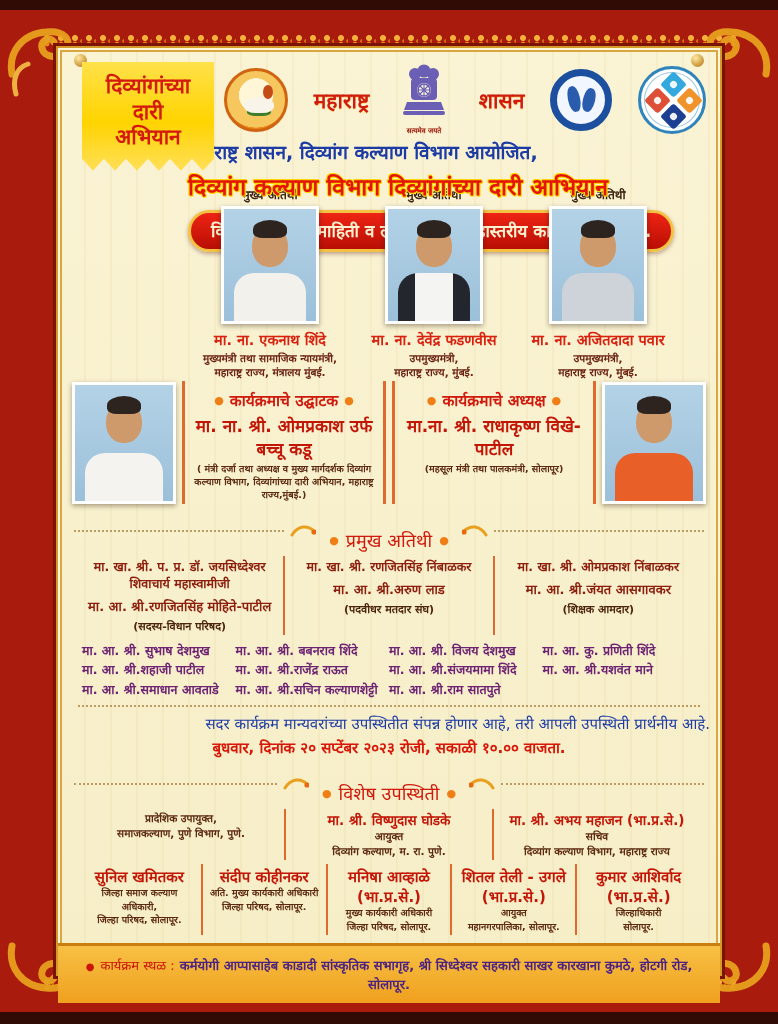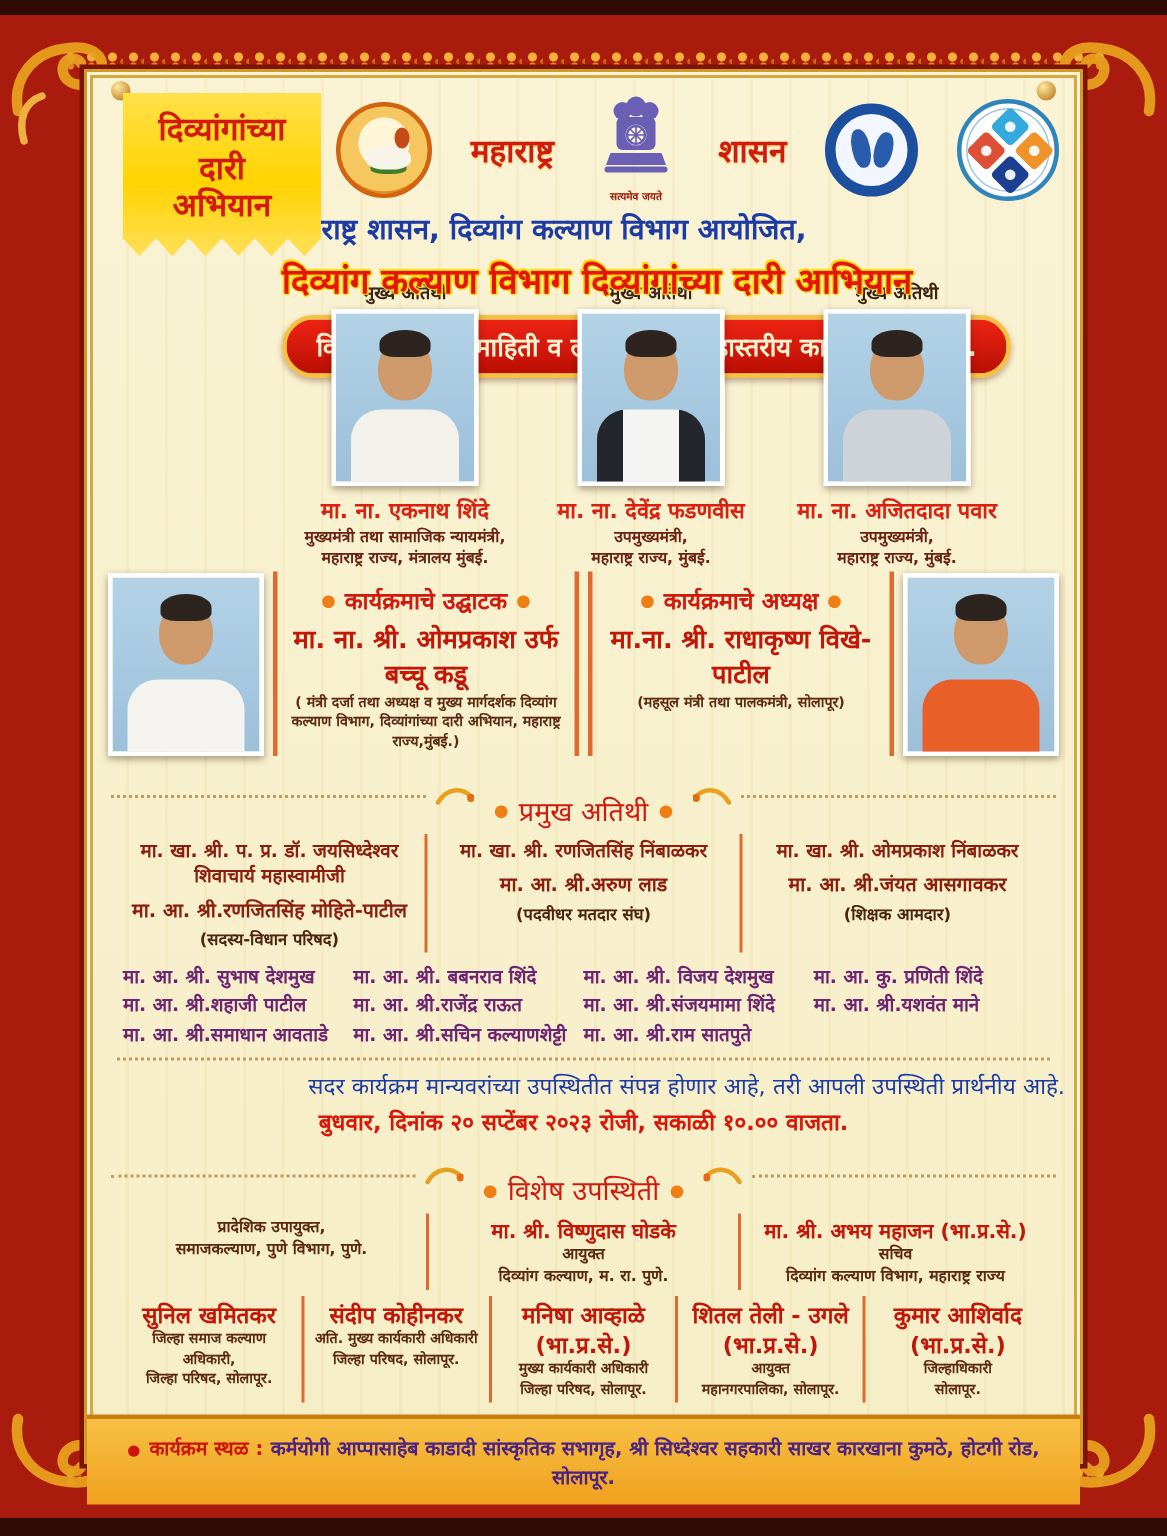--- a/index.html
+++ b/index.html
@@ -123,21 +123,21 @@
   .vcol { flex:1; text-align:center; padding:2px 6px; }
   .vcol + .vcol { border-left:2.5px solid #df6a30; }
   .v-name { color:#c21607; font-weight:bold; font-size:13.5px; }
   .v-role,.v-org { color:#5c2a10; font-weight:bold; font-size:10.5px; line-height:1.4; }
   .small .v-name { font-size:15px; }
   .small .v-role,.small .v-org { font-size:9.5px; }
 
   
   .venue { margin:6px -10px 0; padding:9px 14px 10px; text-align:center;
     background:linear-gradient(180deg,#f7c044,#f0a01e); border-top:3px solid #c87f10; }
-  .venue .vl { color:#cc1408; font-weight:bold; font-size:13px; }
+  .venue .vl { color:#cc1408; font-weight:normal; font-size:13px; }
   .venue .vt { color:#4c2383; font-weight:bold; font-size:13px; }
   .venue .vl::before { content:"●"; color:#cc1408; font-size:10px; margin-right:6px; }
 
   svg { display:block; }
 </style>
 </head>
 <body>
 
 <div class="frame">
   <div class="orn-row orn-top"></div>

